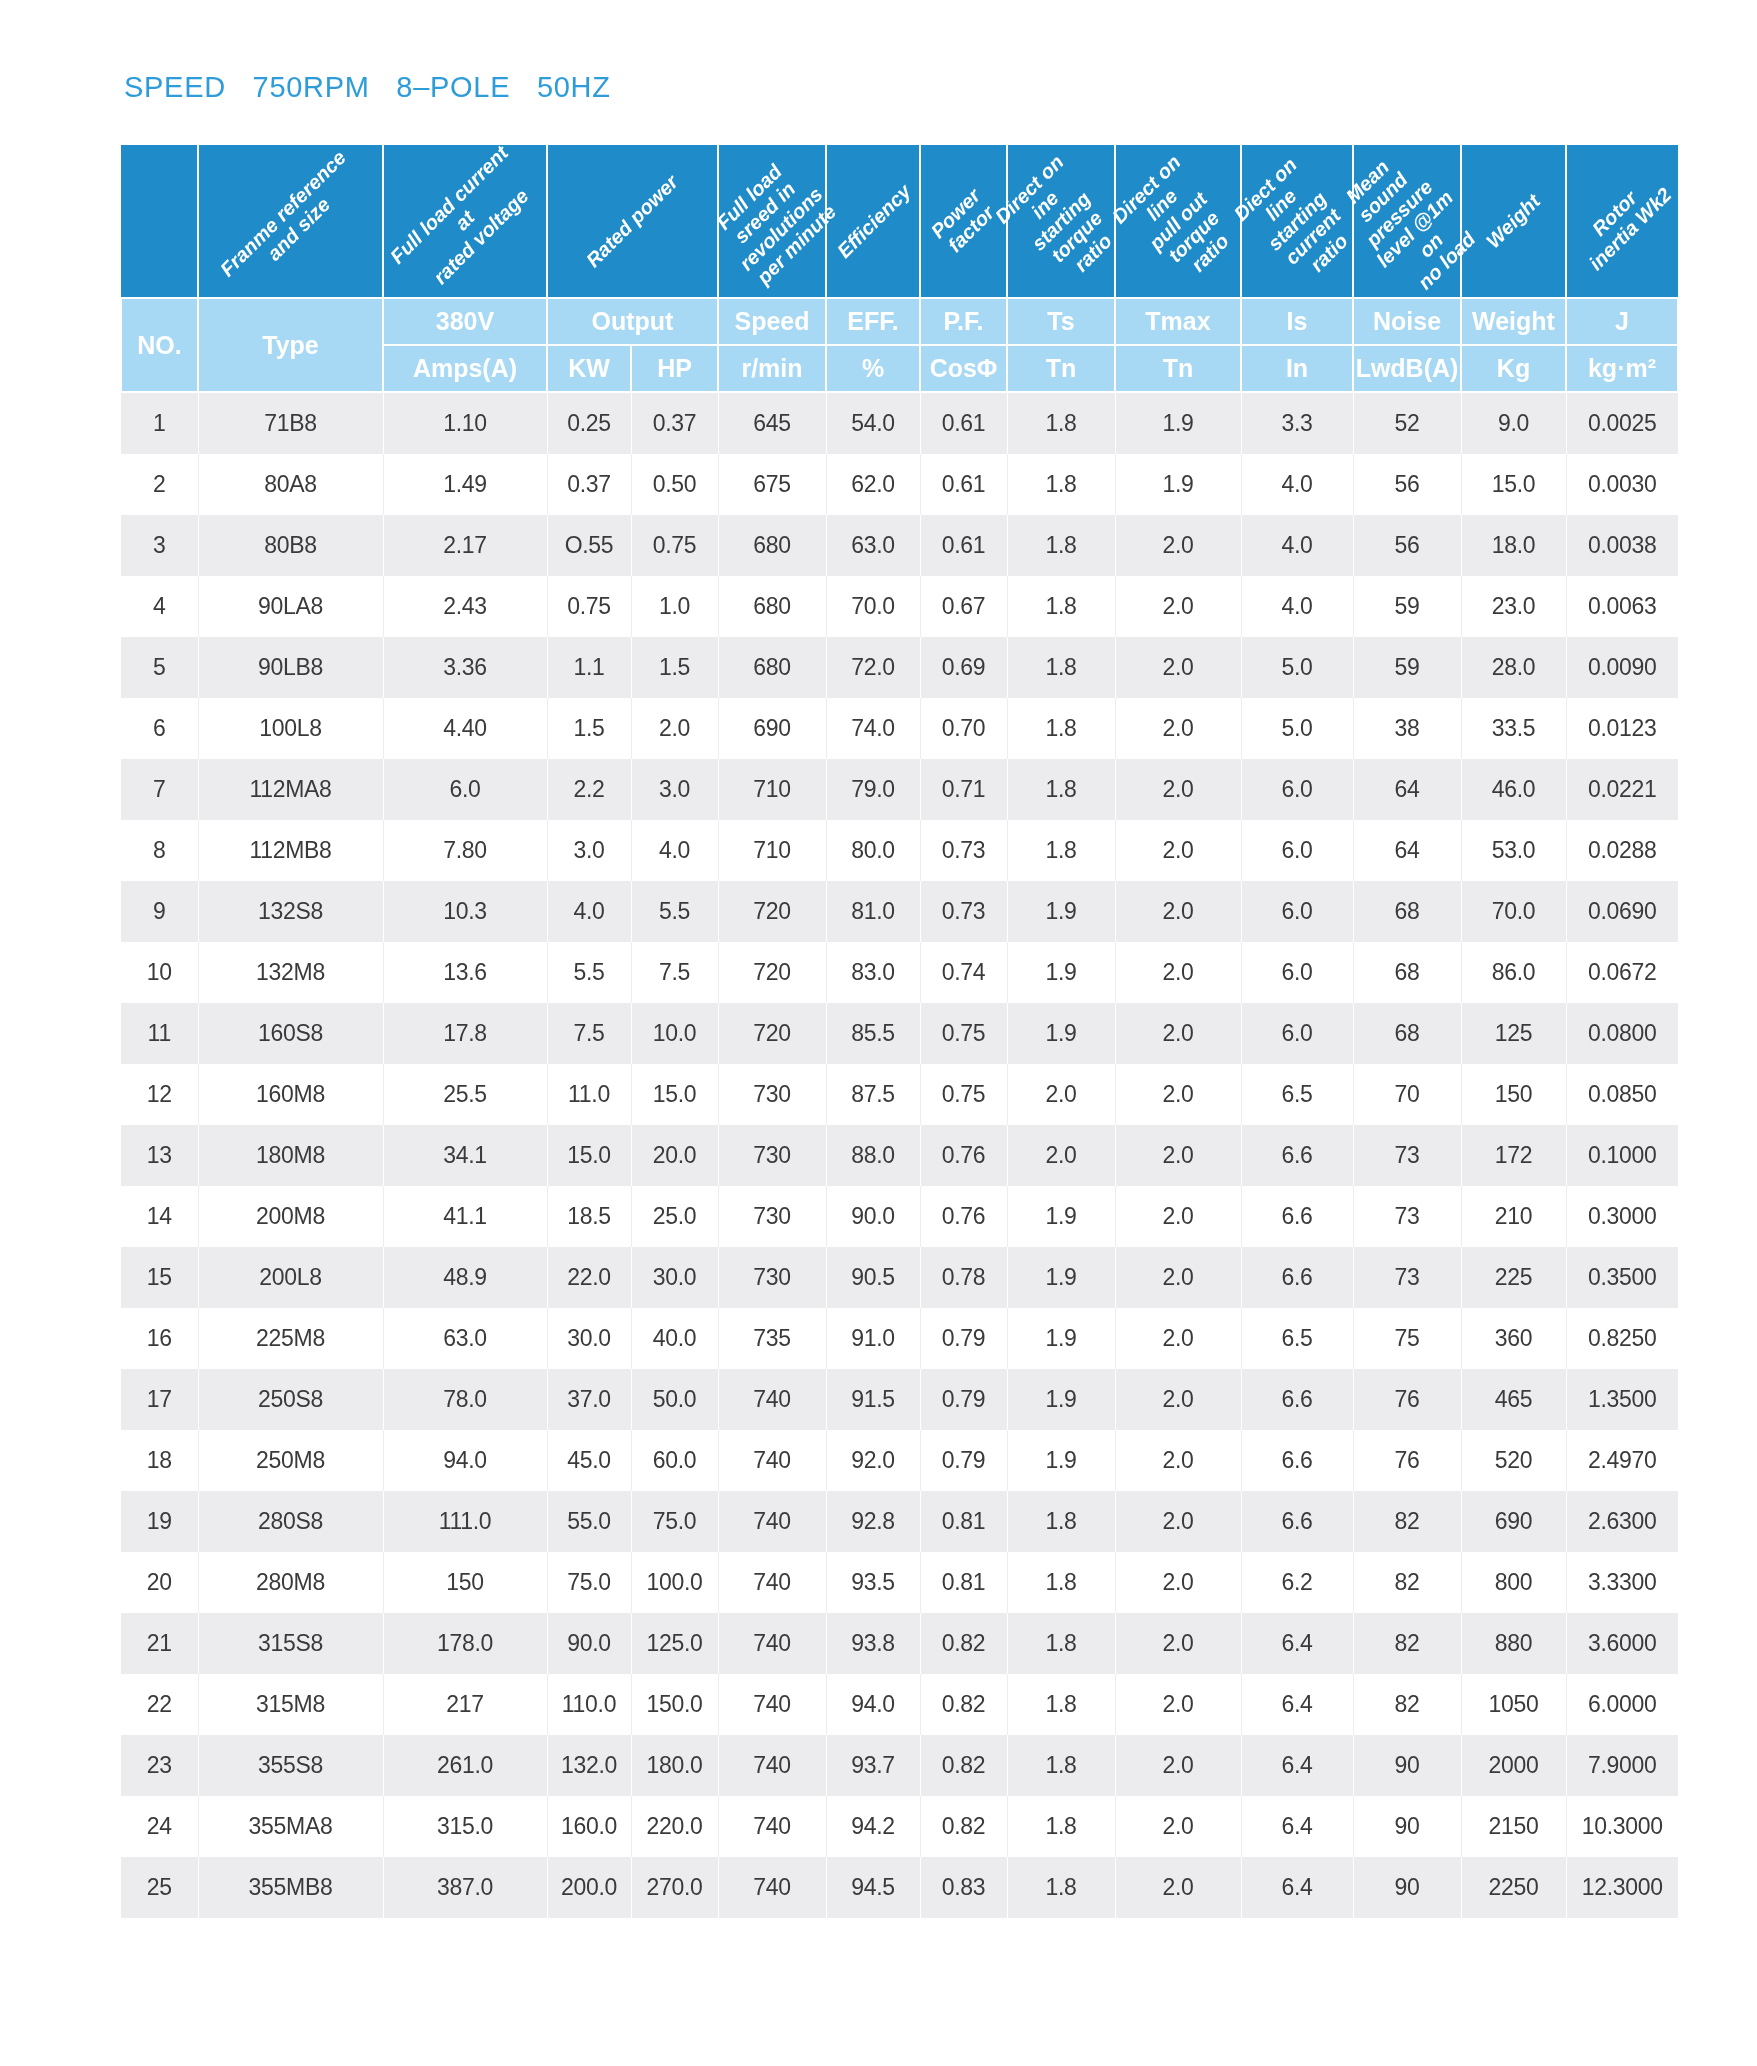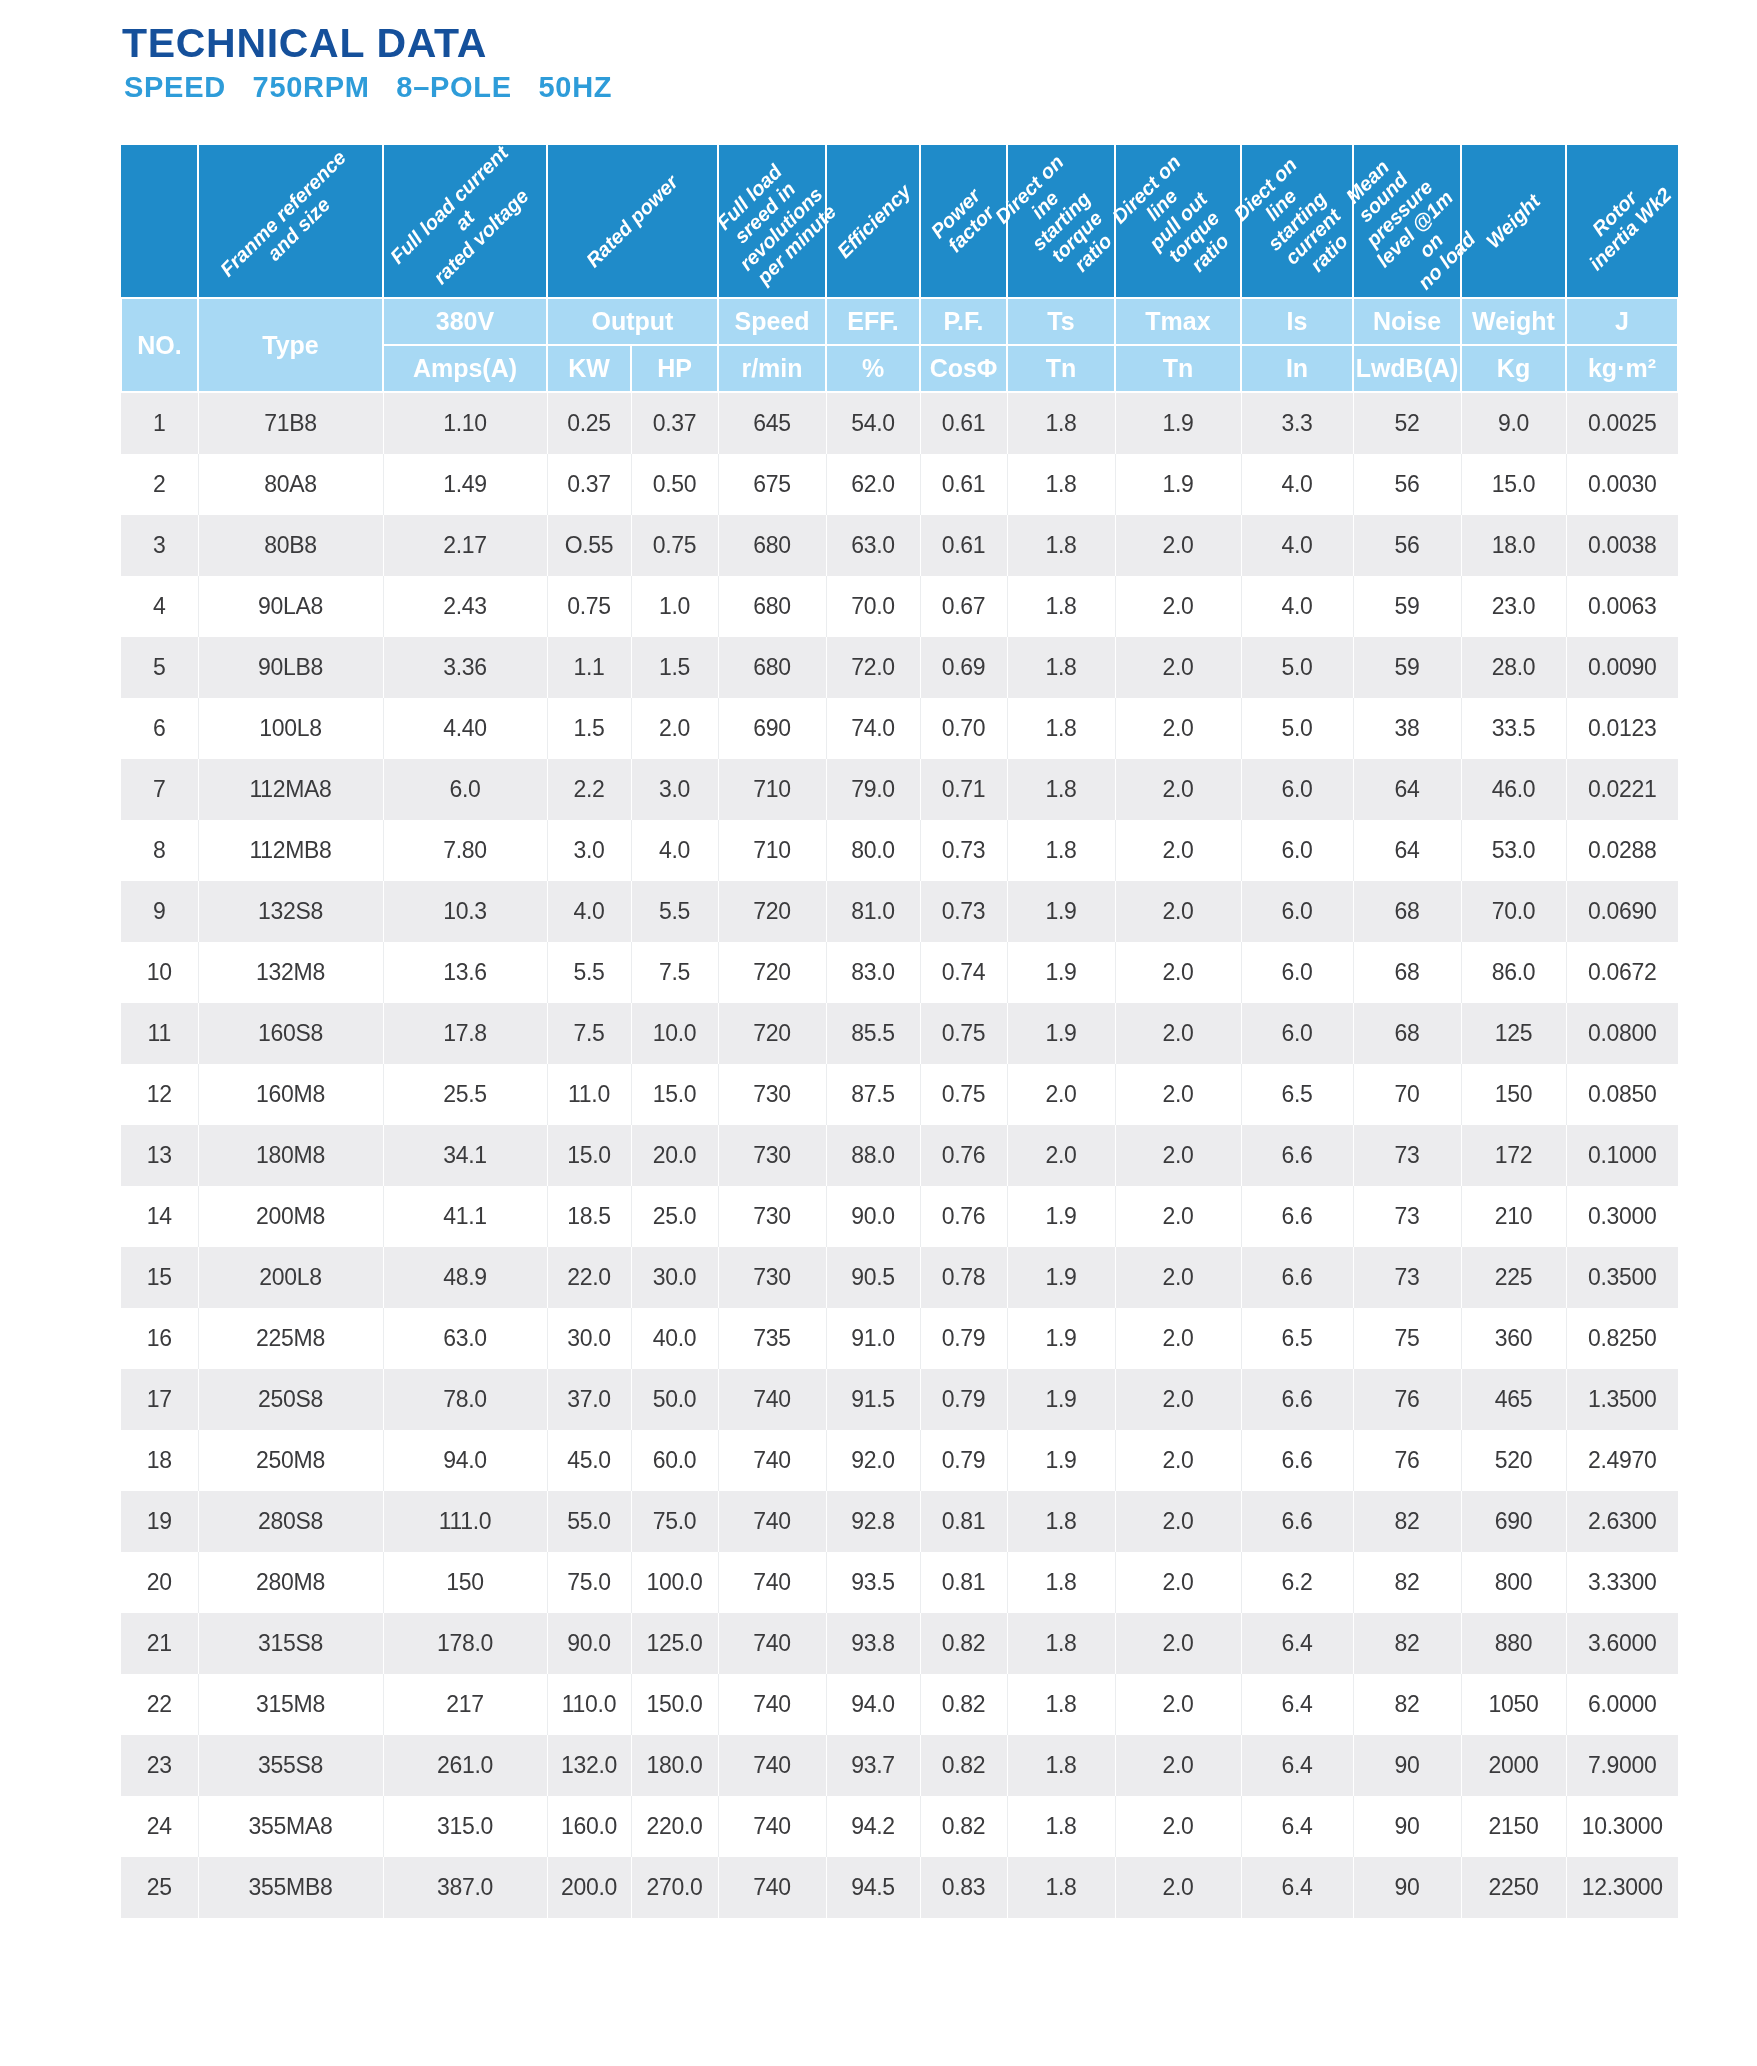--- a/index.html
+++ b/index.html
@@ -23,21 +23,21 @@
     font-size: 41px;
     font-weight: 800;
     letter-spacing: 0.7px;
     color: #15509B;
   }
   .subtitle {
     position: absolute;
     left: 124px;
     top: 71px;
     font-size: 29px;
-    font-weight: 700;
+    font-weight: 400;
     letter-spacing: 0.7px;
     word-spacing: 18px;
     color: #2E9CD9;
   }
   table.tech {
     position: absolute;
     left: 120px;
     top: 145px;
     width: 1509px;
     border-collapse: collapse;
@@ -91,21 +91,20 @@
   }
   tbody tr.odd  td { background: #ECECEE; border-right: 1.4px solid #ffffff; }
   tbody tr.even td { background: #ffffff; border-right: 1.4px solid #EBEDEF; }
   tbody tr td:last-child { border-right: none; margin-left: 12px; }
 </style>
 </head>
 <body>
 
 <div class="page">
 
-  <h1 class="title">TECHNICAL DATA</h1>
   <div class="subtitle">SPEED 750RPM 8–POLE 50HZ</div>
 
   <table class="tech">
     <colgroup>
       <col style="width:77px">
         <col style="width:185px">
         <col style="width:164px">
       <col style="width:84px">
         <col style="width:87px">
         <col style="width:108px">

